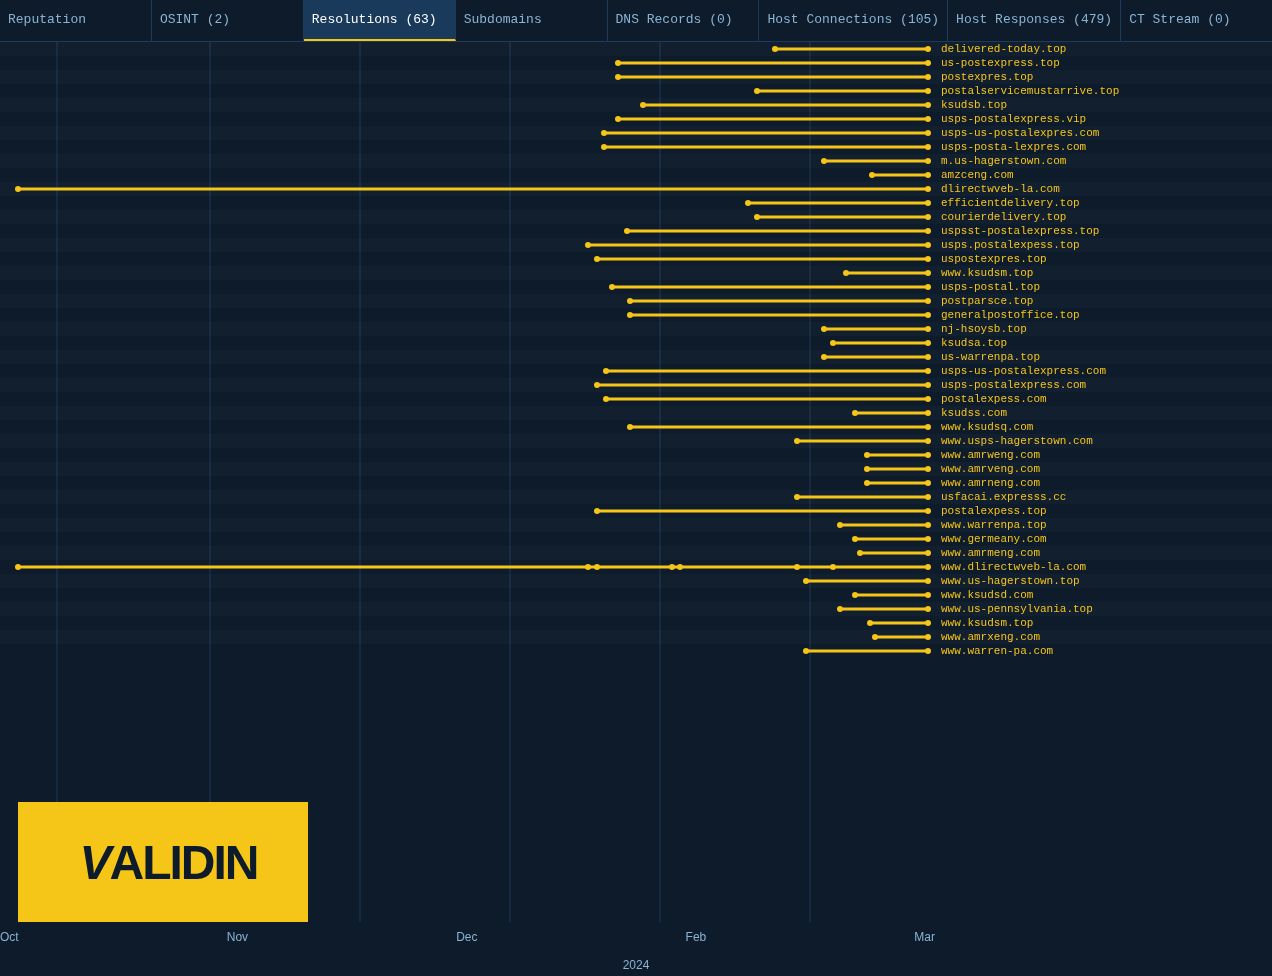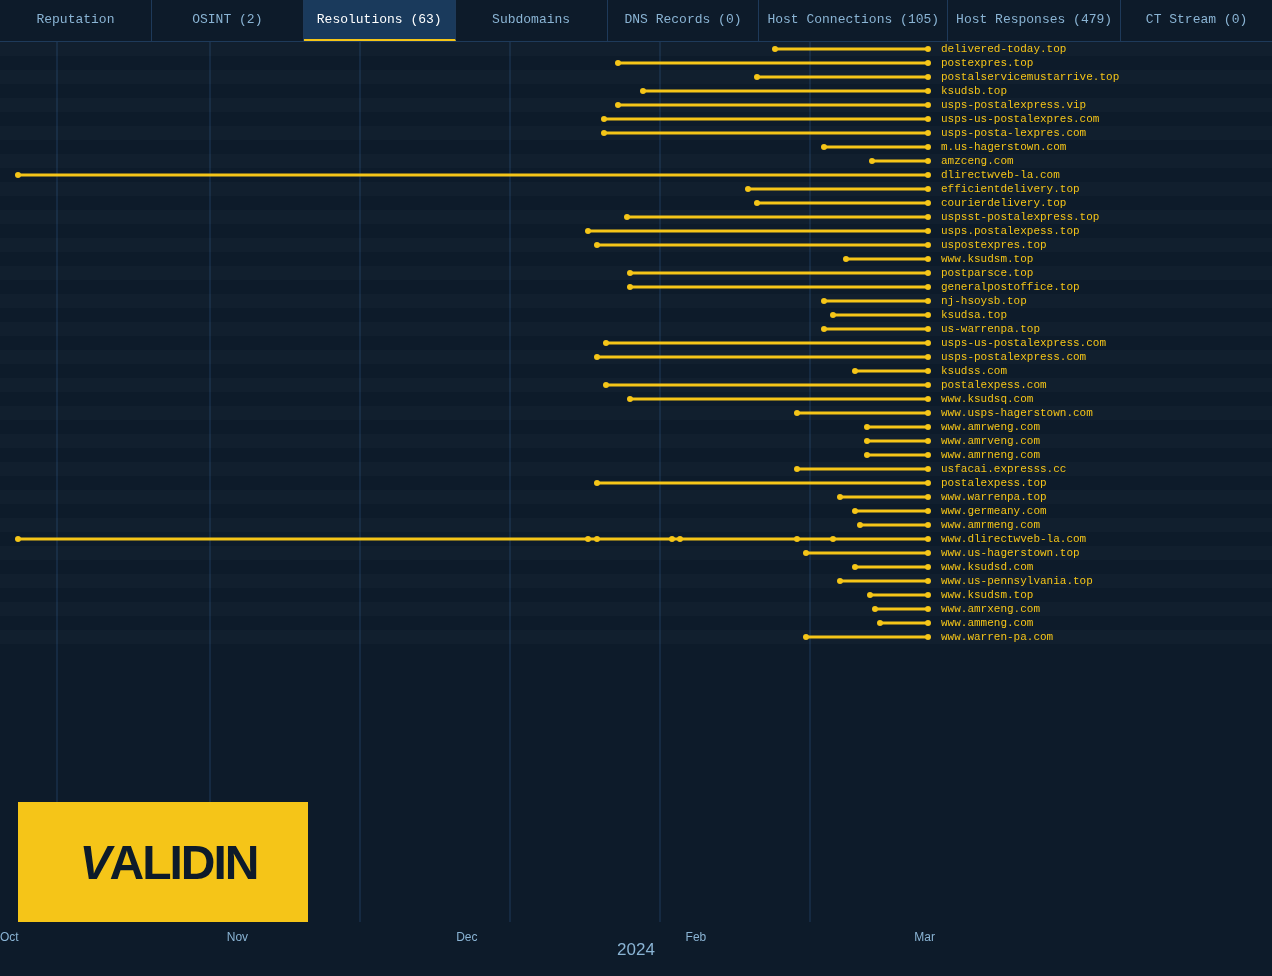--- a/index.html
+++ b/index.html
@@ -14,21 +14,21 @@
 
     
     .tab-bar {
       display: flex;
       width: 100%;
       border-bottom: 1px solid #1e3a5a;
     }
     .tab {
       flex: 1;
       padding: 12px 8px;
-      text-align: center;
+      text-align: left;
       font-size: 13px;
       color: #8ab4d4;
       background: #0d1b2a;
       border-right: 1px solid #1e3a5a;
       cursor: pointer;
       white-space: nowrap;
     }
     .tab:last-child { border-right: none; }
     .tab.active {
       background: #1a3a5c;
@@ -112,25 +112,25 @@
       justify-content: space-between;
     }
     .x-label {
       color: #8ab4d4;
       font-size: 12px;
       font-family: Arial, sans-serif;
     }
 
     .year-label {
       position: absolute;
-      bottom: 12px;
+      bottom: 0;
       left: 50%;
       transform: translateX(-50%);
       color: #8ab4d4;
-      font-size: 17px;
+      font-size: 12px;
       font-family: Arial, sans-serif;
     }
 
     
     .logo-box {
       position: absolute;
       bottom: 50px;
       left: 18px;
       width: 290px;
       height: 120px;
@@ -185,20 +185,28 @@
           <div class="dot" style="left: 925px;"></div>
         </div>
         <span class="row-label">delivered-today.top</span>
       </div>
       <div class="chart-row">
         <div class="row-bar-area">
           <div class="bar" style="left: 618px; width: 310px;"></div>
           <div class="dot" style="left: 615px;"></div>
           <div class="dot" style="left: 925px;"></div>
         </div>
+        <span class="row-label">us-postexpress.top</span>
+      </div>
+      <div class="chart-row">
+        <div class="row-bar-area">
+          <div class="bar" style="left: 618px; width: 310px;"></div>
+          <div class="dot" style="left: 615px;"></div>
+          <div class="dot" style="left: 925px;"></div>
+        </div>
         <span class="row-label">postexpres.top</span>
       </div>
       <div class="chart-row">
         <div class="row-bar-area">
           <div class="bar" style="left: 757px; width: 171px;"></div>
           <div class="dot" style="left: 754px;"></div>
           <div class="dot" style="left: 925px;"></div>
         </div>
         <span class="row-label">postalservicemustarrive.top</span>
       </div>
@@ -301,20 +309,28 @@
       <div class="chart-row">
         <div class="row-bar-area">
           <div class="bar" style="left: 846px; width: 82px;"></div>
           <div class="dot" style="left: 843px;"></div>
           <div class="dot" style="left: 925px;"></div>
         </div>
         <span class="row-label">www.ksudsm.top</span>
       </div>
       <div class="chart-row">
         <div class="row-bar-area">
+          <div class="bar" style="left: 612px; width: 316px;"></div>
+          <div class="dot" style="left: 609px;"></div>
+          <div class="dot" style="left: 925px;"></div>
+        </div>
+        <span class="row-label">usps-postal.top</span>
+      </div>
+      <div class="chart-row">
+        <div class="row-bar-area">
           <div class="bar" style="left: 630px; width: 298px;"></div>
           <div class="dot" style="left: 627px;"></div>
           <div class="dot" style="left: 925px;"></div>
         </div>
         <span class="row-label">postparsce.top</span>
       </div>
       <div class="chart-row">
         <div class="row-bar-area">
           <div class="bar" style="left: 630px; width: 298px;"></div>
           <div class="dot" style="left: 627px;"></div>
@@ -357,33 +373,33 @@
       <div class="chart-row">
         <div class="row-bar-area">
           <div class="bar" style="left: 597px; width: 331px;"></div>
           <div class="dot" style="left: 594px;"></div>
           <div class="dot" style="left: 925px;"></div>
         </div>
         <span class="row-label">usps-postalexpress.com</span>
       </div>
       <div class="chart-row">
         <div class="row-bar-area">
+          <div class="bar" style="left: 606px; width: 322px;"></div>
+          <div class="dot" style="left: 603px;"></div>
+          <div class="dot" style="left: 925px;"></div>
+        </div>
+        <span class="row-label">postalexpess.com</span>
+      </div>
+      <div class="chart-row">
+        <div class="row-bar-area">
           <div class="bar" style="left: 855px; width: 73px;"></div>
           <div class="dot" style="left: 852px;"></div>
           <div class="dot" style="left: 925px;"></div>
         </div>
         <span class="row-label">ksudss.com</span>
-      </div>
-      <div class="chart-row">
-        <div class="row-bar-area">
-          <div class="bar" style="left: 606px; width: 322px;"></div>
-          <div class="dot" style="left: 603px;"></div>
-          <div class="dot" style="left: 925px;"></div>
-        </div>
-        <span class="row-label">postalexpess.com</span>
       </div>
       <div class="chart-row">
         <div class="row-bar-area">
           <div class="bar" style="left: 630px; width: 298px;"></div>
           <div class="dot" style="left: 627px;"></div>
           <div class="dot" style="left: 925px;"></div>
         </div>
         <span class="row-label">www.ksudsq.com</span>
       </div>
       <div class="chart-row">
@@ -507,28 +523,20 @@
       <div class="chart-row">
         <div class="row-bar-area">
           <div class="bar" style="left: 875px; width: 53px;"></div>
           <div class="dot" style="left: 872px;"></div>
           <div class="dot" style="left: 925px;"></div>
         </div>
         <span class="row-label">www.amrxeng.com</span>
       </div>
       <div class="chart-row">
         <div class="row-bar-area">
-          <div class="bar" style="left: 880px; width: 48px;"></div>
-          <div class="dot" style="left: 877px;"></div>
-          <div class="dot" style="left: 925px;"></div>
-        </div>
-        <span class="row-label">www.ammeng.com</span>
-      </div>
-      <div class="chart-row">
-        <div class="row-bar-area">
           <div class="bar" style="left: 806px; width: 122px;"></div>
           <div class="dot" style="left: 803px;"></div>
           <div class="dot" style="left: 925px;"></div>
         </div>
         <span class="row-label">www.warren-pa.com</span>
       </div>
     </div>
 
   <div class="x-axis">
     <span class="x-label">Oct</span>

